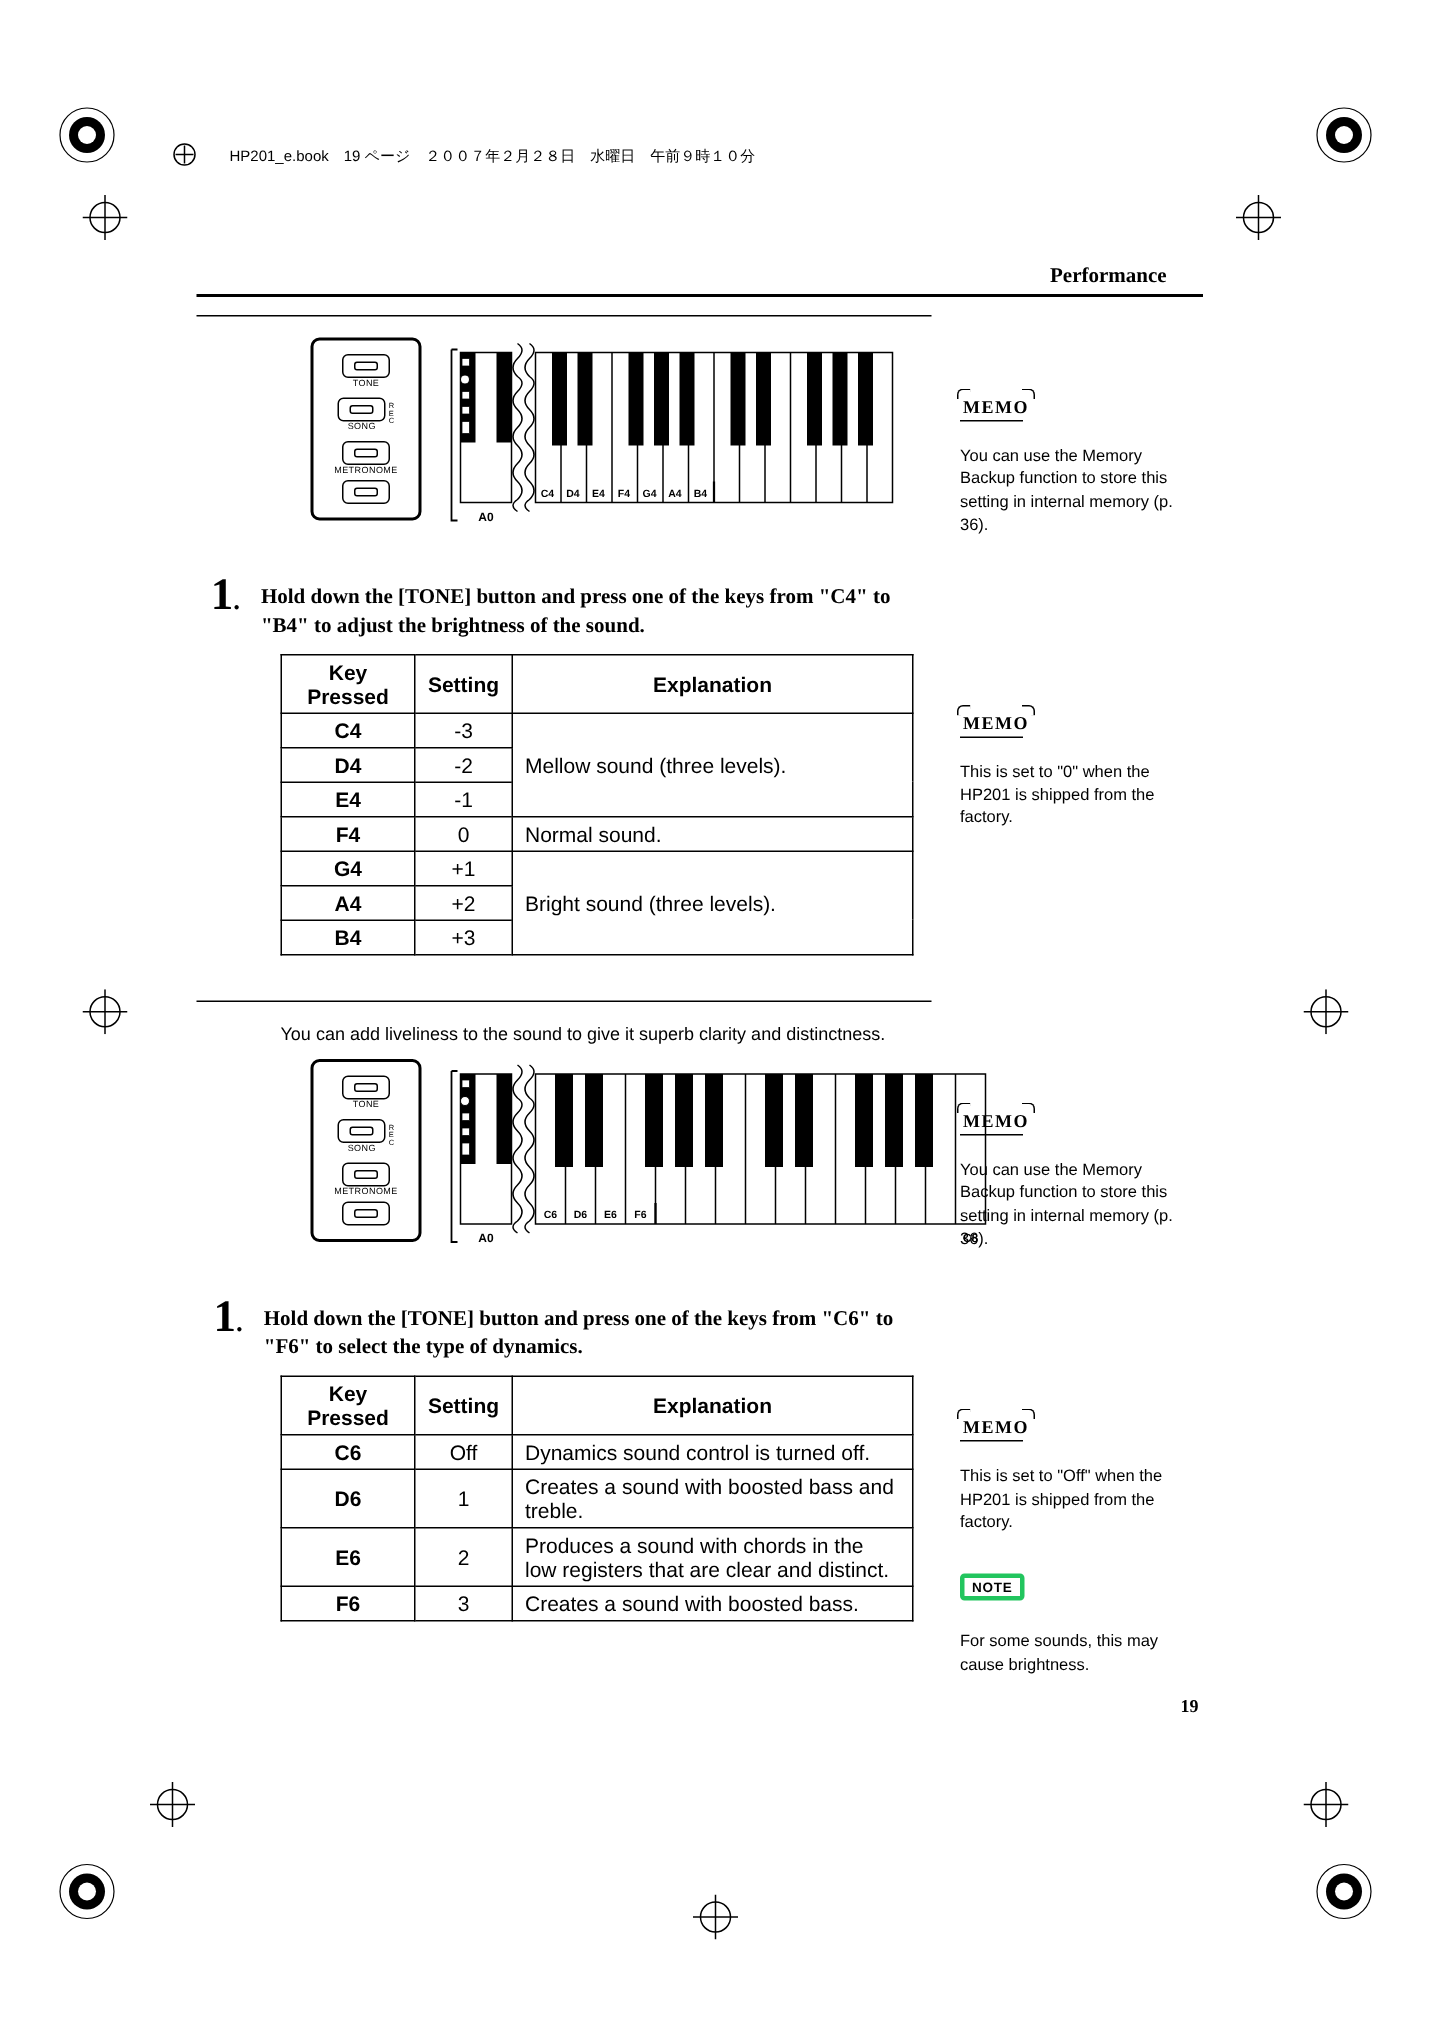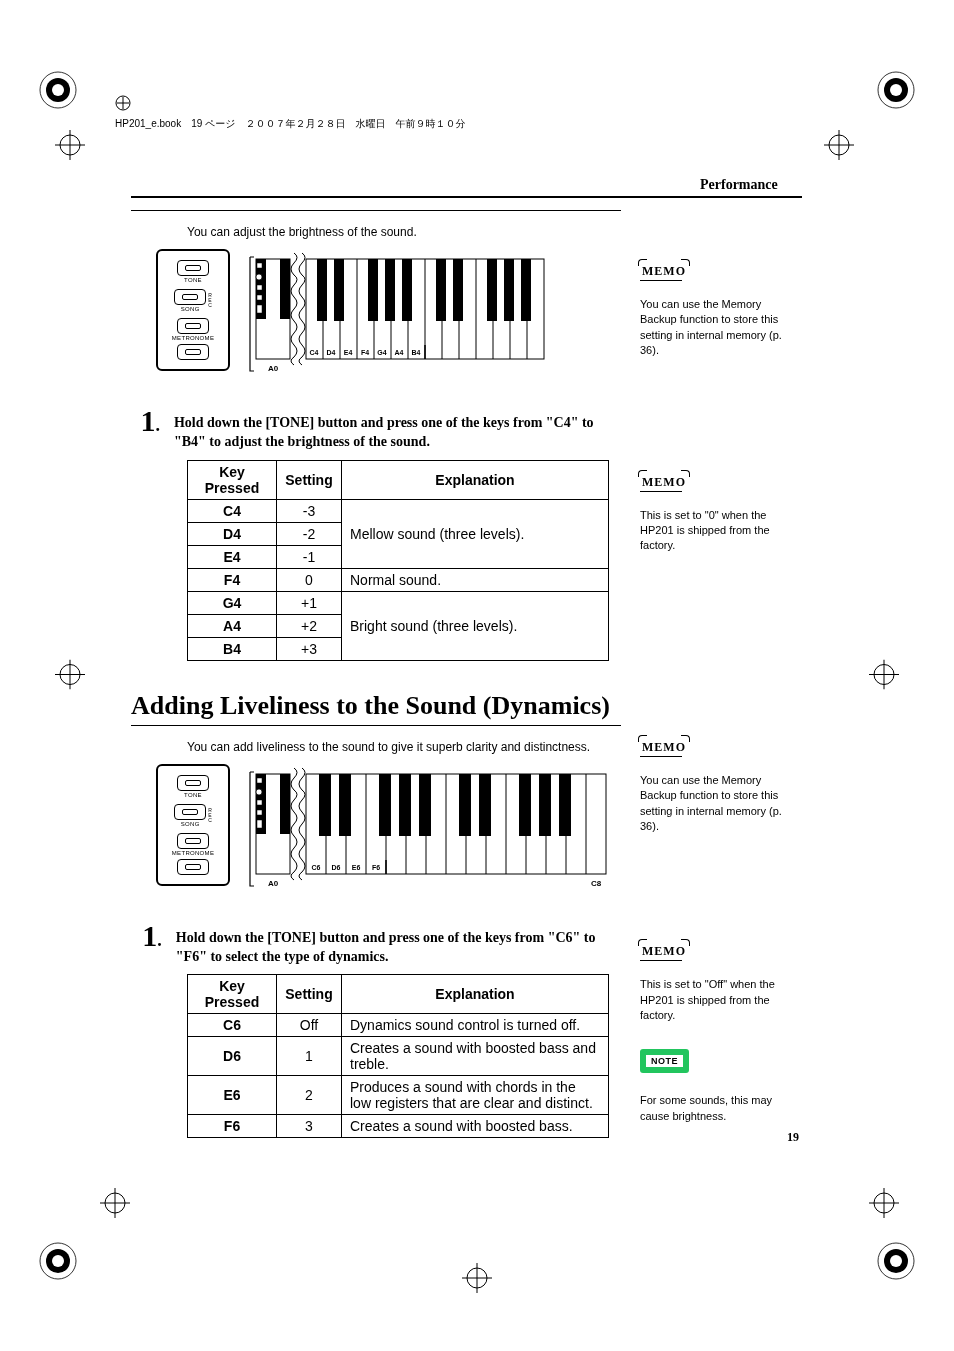--- a/index.html
+++ b/index.html
@@ -21,24 +21,23 @@
   .corner-dot {
     position: absolute;
     width: 40px;
     height: 40px;
   }
   .header-line {
     position: absolute;
     left: 115px;
     top: 95px;
     display: flex;
-    align-items: flex-start;
-    gap: 6px;
+    align-items: flex-end;
+    gap: 22px;
     font-size: 10px;
-    flex-direction: column;
   }
   .section-title-area {
     position: absolute;
     left: 700px;
     top: 177px;
     font-weight: bold;
     font-size: 14px;
     font-family: "Times New Roman", serif;
   }
   .hr1 {
@@ -69,21 +68,21 @@
   }
   .heading-underline {
     border-top: 1px solid #000;
     margin-bottom: 14px;
   }
   .intro {
     font-size: 12px;
     margin: 0 0 10px 56px;
   }
   .diagram {
-    margin-left: 25px;
+    margin-left: 76px;
     margin-bottom: 24px;
   }
   .step {
     display: flex;
     gap: 14px;
     margin-bottom: 8px;
   }
   .step-num {
     font-family: "Times New Roman", serif;
     font-size: 30px;
@@ -148,21 +147,21 @@
     margin-top: 1px;
     margin-bottom: 4px;
   }
   .memo-text {
     font-size: 11px;
     line-height: 1.4;
     margin-top: 16px;
   }
   .note-label {
     display: inline-block;
-    border: 6px solid #22c55e;
+    border: 3px solid #22c55e;
     border-radius: 3px;
     font-size: 9px;
     font-weight: bold;
     padding: 1px 5px;
     margin-bottom: 4px;
     letter-spacing: 0.5px;
   }
   .page-num {
     position: absolute;
     right: 155px;
@@ -304,21 +303,20 @@
       </svg>
     <span>HP201_e.book　19 ページ　２００７年２月２８日　水曜日　午前９時１０分</span>
   </div>
 
   <div class="section-title-area">Performance</div>
   <div class="hr1"></div>
 
   <div class="content">
 
     <div class="heading-underline"></div>
-    <p class="intro">You can adjust the brightness of the sound.</p>
 
     <div class="diagram">
       <div class="piano-wrap">
         <div class="panel">
           <div class="panel-btn">
               <div class="btn-shape"></div>
               <div class="btn-label">TONE</div>
             </div>
           <div style="display:flex;align-items:center;justify-content:center">
             <div class="panel-btn">
@@ -438,21 +436,20 @@
             <td class="key">A4</td>
             <td class="setting">+2</td>
           </tr>
       <tr>
             <td class="key">B4</td>
             <td class="setting">+3</td>
           </tr>
     </tbody>
       </table>
 
-    <h2 class="section-heading">Adding Liveliness to the Sound (Dynamics)</h2>
     <div class="heading-underline"></div>
     <p class="intro">You can add liveliness to the sound to give it superb clarity and distinctness.</p>
 
     <div class="diagram">
       <div class="piano-wrap">
         <div class="panel">
           <div class="panel-btn">
               <div class="btn-shape"></div>
               <div class="btn-label">TONE</div>
             </div>

